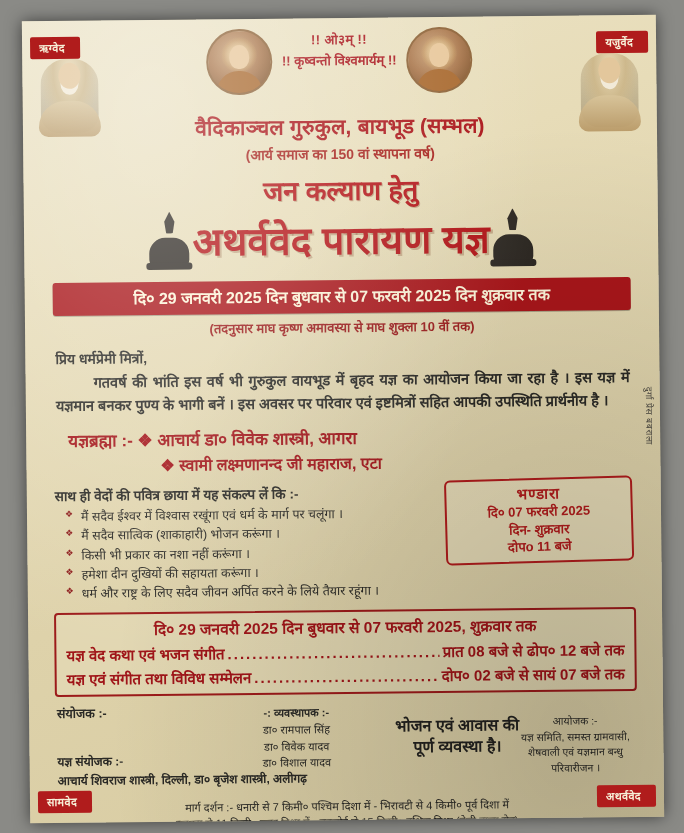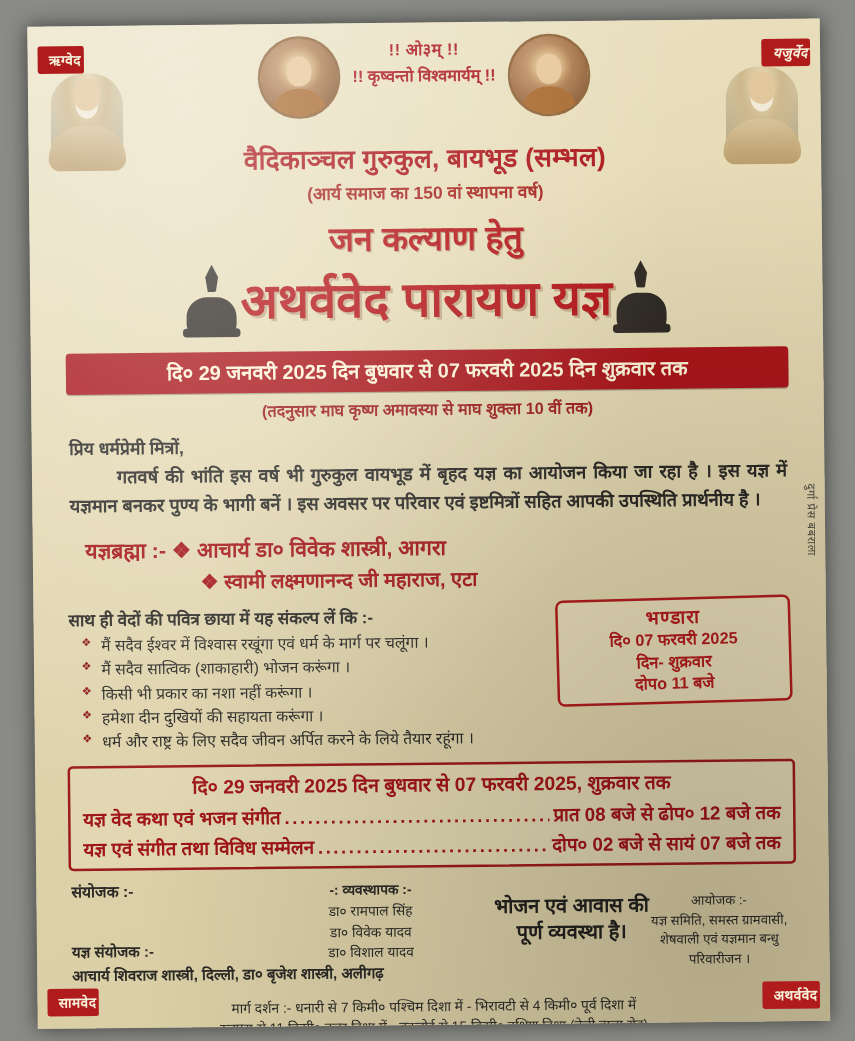--- a/index.html
+++ b/index.html
@@ -47,27 +47,27 @@
     padding: 0 12px;
     box-sizing: border-box;
   }
   
   .veda-tag {
     position: absolute;
     background: #b01c1c;
     color: #f7f0d8;
     font-size: 11px;
     font-weight: bold;
-    padding: 3px 2px 4px 9px;
+    padding: 3px 15px 4px 9px;
     border-radius: 2px;
     letter-spacing: 0.3px;
     z-index: 6;
   }
   .veda-tl { left: 8px;  top: 16px; }
-  .veda-tr { right: 8px; top: 16px; font-style: italic; }
+  .veda-tr { right: 8px; top: 16px; }
   .veda-bl { left: 8px;  bottom: 10px; }
   .veda-br { right: 8px; bottom: 10px; font-family: Liberation Serif, serif; }
 
   
   .top-row {
     position: relative;
     height: 82px;
     display: flex;
     align-items: flex-start;
     justify-content: center;

